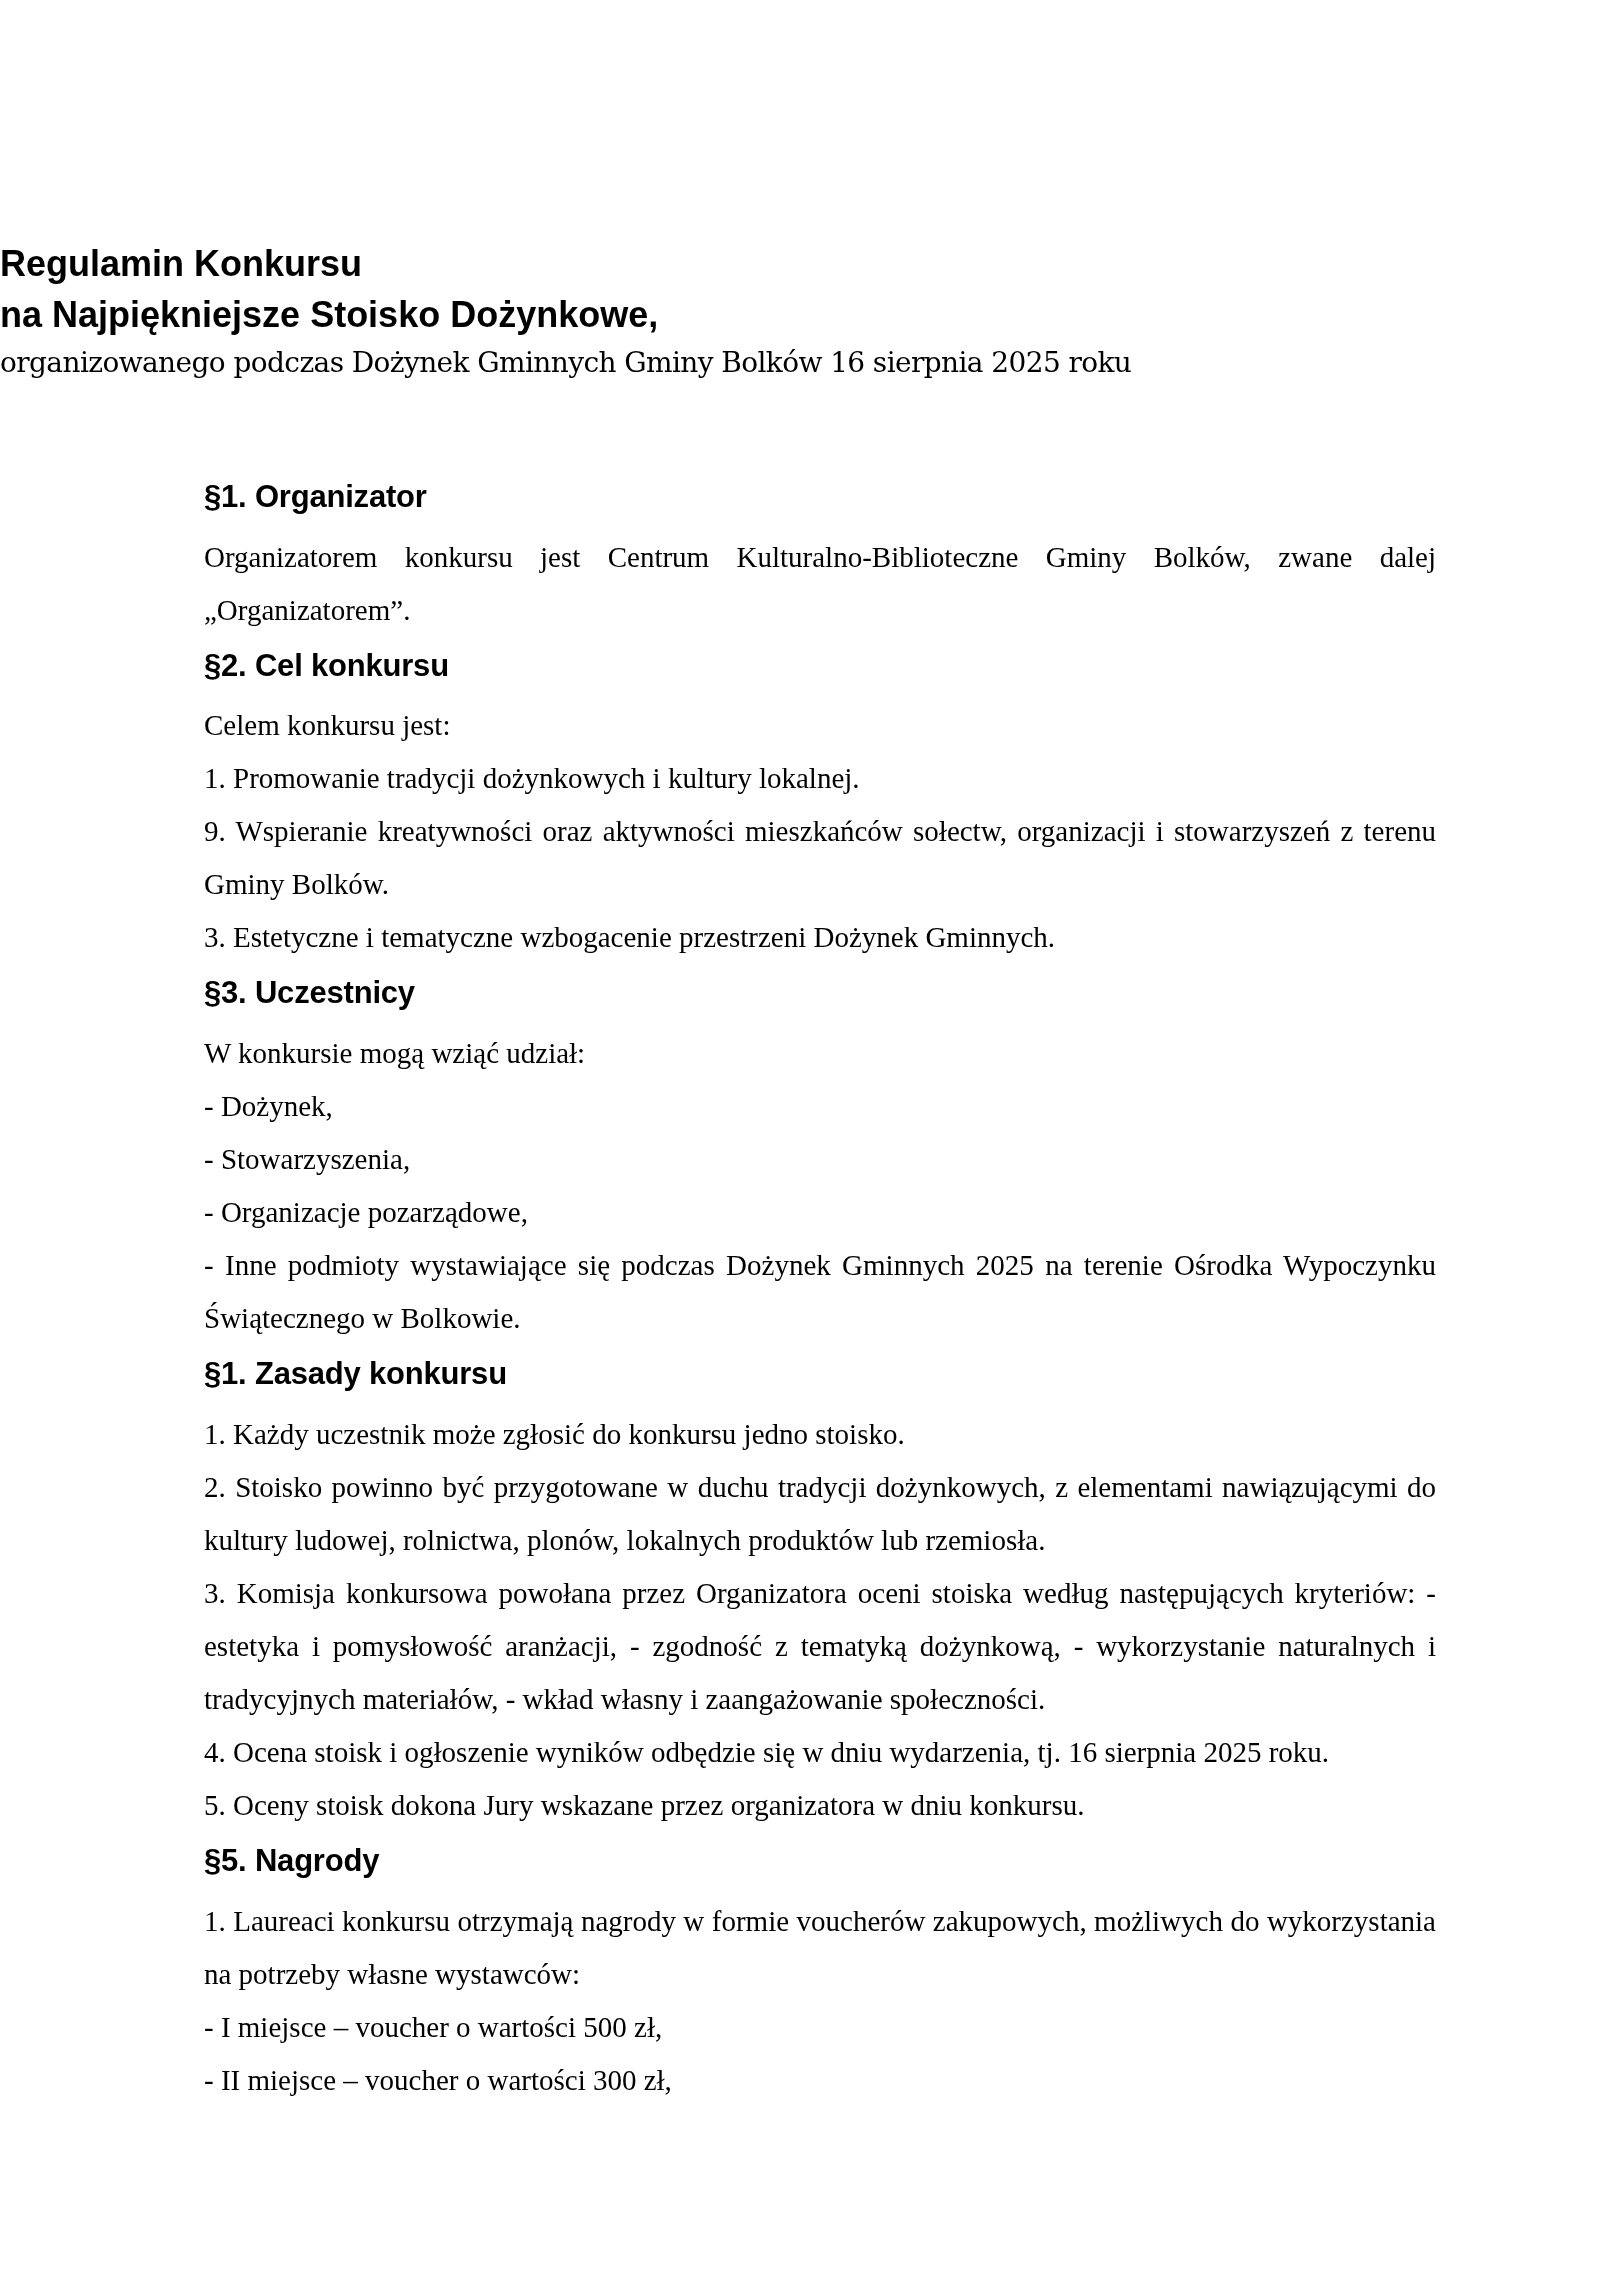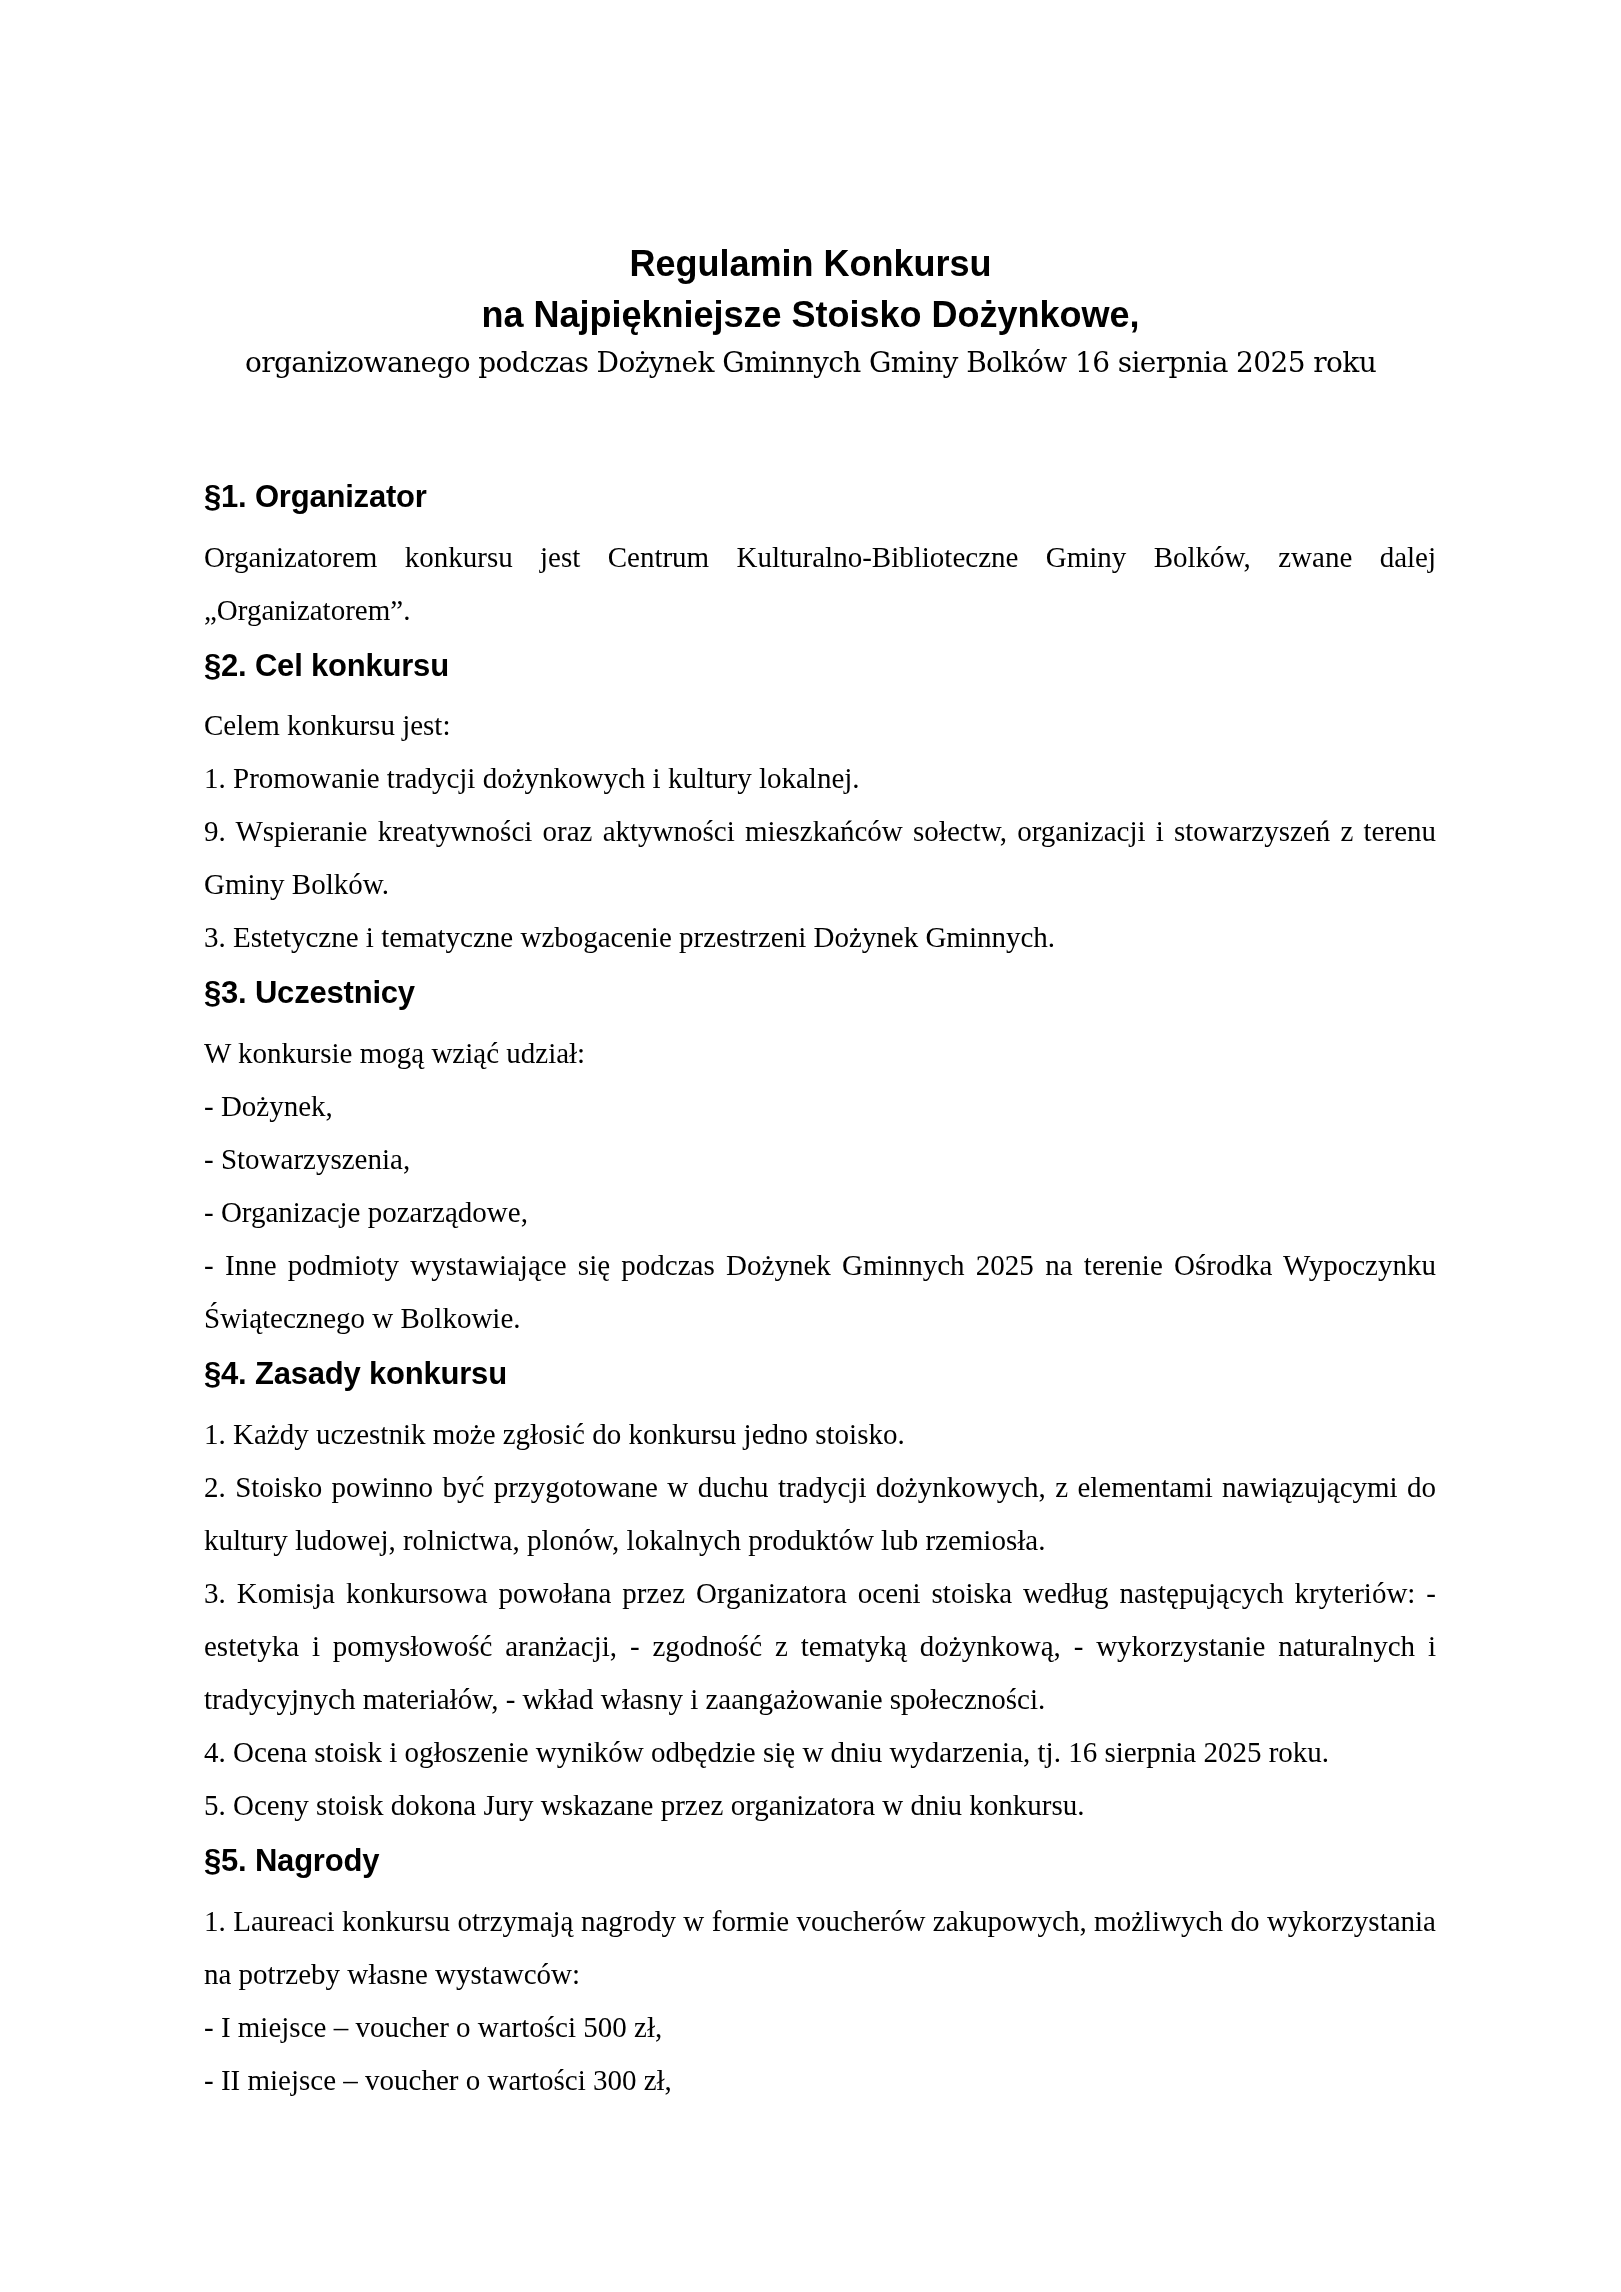--- a/index.html
+++ b/index.html
@@ -1,18 +1,18 @@
 <!DOCTYPE html>
 <html><head>
 <meta charset="utf-8">
 <style>
   html, body { margin:0; padding:0; background:#ffffff; }
   body { width:1621px; height:2293px; position:relative; overflow:hidden; color:#000; }
   .page { position:absolute; left:0; top:0; width:1621px; height:2293px; background:#fff; }
-  .title-block { position:absolute; left:0; width:1621px; text-align:center; }
+  .title-block { position:absolute; left:0; width:1621px; }
   .t1 { top:238px; font-family:"Liberation Sans", sans-serif; font-weight:bold; font-size:36px; line-height:51px; }
   .t2 { top:289px; font-family:"Liberation Sans", sans-serif; font-weight:bold; font-size:36px; line-height:51px; }
   .t3 { top:341px; font-family:"DejaVu Serif", serif; font-size:28px; line-height:43px; letter-spacing:-0.6px; }
   .content { position:absolute; left:193px; width:1243px; top:472px; }
   .h { font-family:"Liberation Sans", sans-serif; font-weight:bold; font-size:31px; line-height:49px; margin:0 0 9.8px 0; letter-spacing:-0.2px; }
   .p { font-family:"Liberation Serif", serif; font-size:29px; line-height:53px; margin:0; text-align:justify; }
   .p.last { text-align-last:left; }
   .bold { font-weight:normal; }
   .sec { margin-bottom:3.9px;margin-left:11px; }
 </style>
@@ -43,21 +43,21 @@
     <section class="sec">
       <h2 class="h">§3. Uczestnicy</h2>
       <p class="p last">W konkursie mogą wziąć udział:</p>
       <p class="p last">- Dożynek,</p>
       <p class="p last">- Stowarzyszenia,</p>
       <p class="p last">- Organizacje pozarządowe,</p>
       <p class="p last">- Inne podmioty wystawiające się podczas Dożynek Gminnych 2025 na terenie Ośrodka Wypoczynku Świątecznego w Bolkowie.</p>
     </section>
 
     <section class="sec">
-      <h2 class="h">§4. Zasady konkursu</h2>
+      <h2 class="h">§1. Zasady konkursu</h2>
       <p class="p last">1. Każdy uczestnik może zgłosić do konkursu jedno stoisko.</p>
       <p class="p last">2. Stoisko powinno być przygotowane w duchu tradycji dożynkowych, z elementami nawiązującymi do kultury ludowej, rolnictwa, plonów, lokalnych produktów lub rzemiosła.</p>
       <p class="p last">3. Komisja konkursowa powołana przez Organizatora oceni stoiska według następujących kryteriów: - estetyka i pomysłowość aranżacji, - zgodność z tematyką dożynkową, - wykorzystanie naturalnych i tradycyjnych materiałów, - wkład własny i zaangażowanie społeczności.</p>
       <p class="p last">4. Ocena stoisk i ogłoszenie wyników odbędzie się w dniu wydarzenia, tj. 16 sierpnia 2025 roku.</p>
       <p class="p last">5. Oceny stoisk dokona Jury wskazane przez organizatora w dniu konkursu.</p>
     </section>
 
     <section class="sec">
       <h2 class="h">§5. Nagrody</h2>
       <p class="p last">1. Laureaci konkursu otrzymają nagrody w formie voucherów zakupowych, możliwych do wykorzystania na potrzeby własne wystawców:</p>

